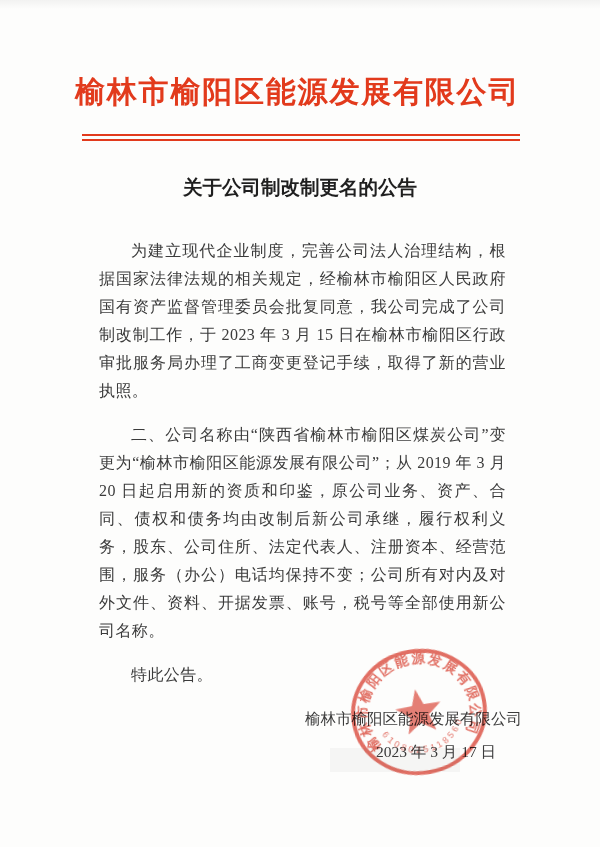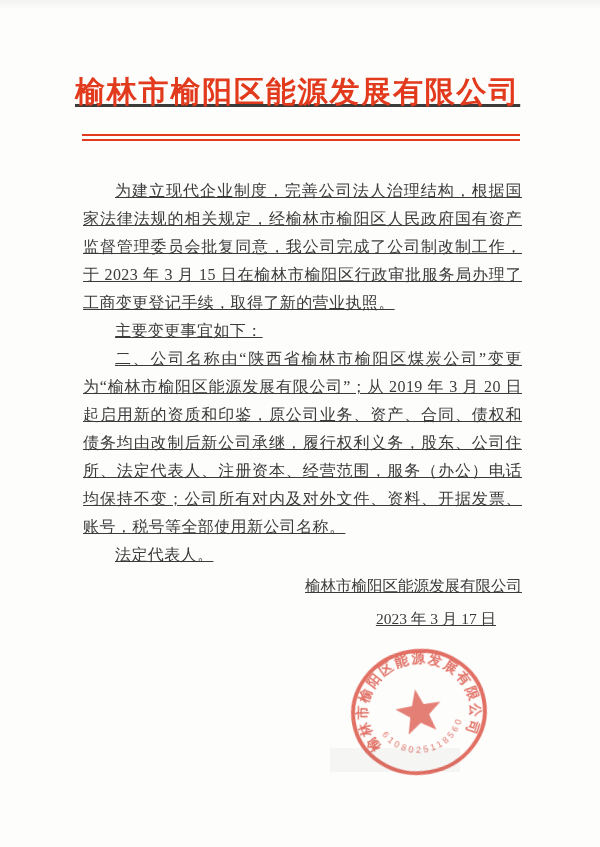--- a/index.html
+++ b/index.html
@@ -8,21 +8,20 @@
   }
   html,body{margin:0;padding:0;background:#e9e9e9;}
   .page{
     position:relative;
     width:600px;height:847px;
     margin:0 auto;
     background:linear-gradient(180deg,#f2f2f1 0px,#fdfdfc 9px,#fdfdfc 100%);
     overflow:hidden;
     font-family:"Liberation Serif", serif;
     color:#3b3b3b;
-    text-decoration:underline;
   }
   .letterhead{
     margin:70px 80px 0 75px;
     text-align:center;
     font-family:"Liberation Sans", sans-serif;
     font-weight:bold;
     font-size:30px;
     line-height:44px;
     letter-spacing:1.8px;
     color:var(--header-red);
@@ -45,21 +44,21 @@
   }
   .body-text{
     margin:36px 78px 0 83px;
     font-size:16px;
     line-height:28px;
     letter-spacing:0.4px;
     text-align:justify;
     text-justify:inter-ideograph;
   }
   .body-text p{
-    margin:0;
+    margin:16px;
     text-indent:2em;
   }
   .signature{
     margin-top:3px;
     padding-right:78px;
     text-align:right;
     font-size:15.5px;
     line-height:28px;
     color:#3b3b3b;
   }
@@ -96,26 +95,26 @@
 </head>
 <body>
 
 <div class="page">
 
   <header>
     <h1 class="letterhead">榆林市榆阳区能源发展有限公司</h1>
     <div class="red-rule"></div>
   </header>
 
+  <h2 class="doc-title">关于公司制改制更名的公告</h2>
 
   <main class="body-text">
     <p>为建立现代企业制度，完善公司法人治理结构，根据国家法律法规的相关规定，经榆林市榆阳区人民政府国有资产监督管理委员会批复同意，我公司完成了公司制改制工作，于 2023 年 3 月 15 日在榆林市榆阳区行政审批服务局办理了工商变更登记手续，取得了新的营业执照。</p>
-    <p>主要变更事宜如下：</p>
     <p>二、公司名称由“陕西省榆林市榆阳区煤炭公司”变更为“榆林市榆阳区能源发展有限公司”；从 2019 年 3 月 20 日起启用新的资质和印鉴，原公司业务、资产、合同、债权和债务均由改制后新公司承继，履行权利义务，股东、公司住所、法定代表人、注册资本、经营范围，服务（办公）电话均保持不变；公司所有对内及对外文件、资料、开据发票、账号，税号等全部使用新公司名称。</p>
-    <p>法定代表人。</p>
+    <p>特此公告。</p>
   </main>
 
   <div class="signature">榆林市榆阳区能源发展有限公司</div>
 
   <div class="date">2023 年 3 月 17 日</div>
 
   <div class="scan-smudge"></div>
 
   <div class="seal">
     <svg width="140" height="130" viewBox="0 0 140 130" xmlns="http://www.w3.org/2000/svg">

